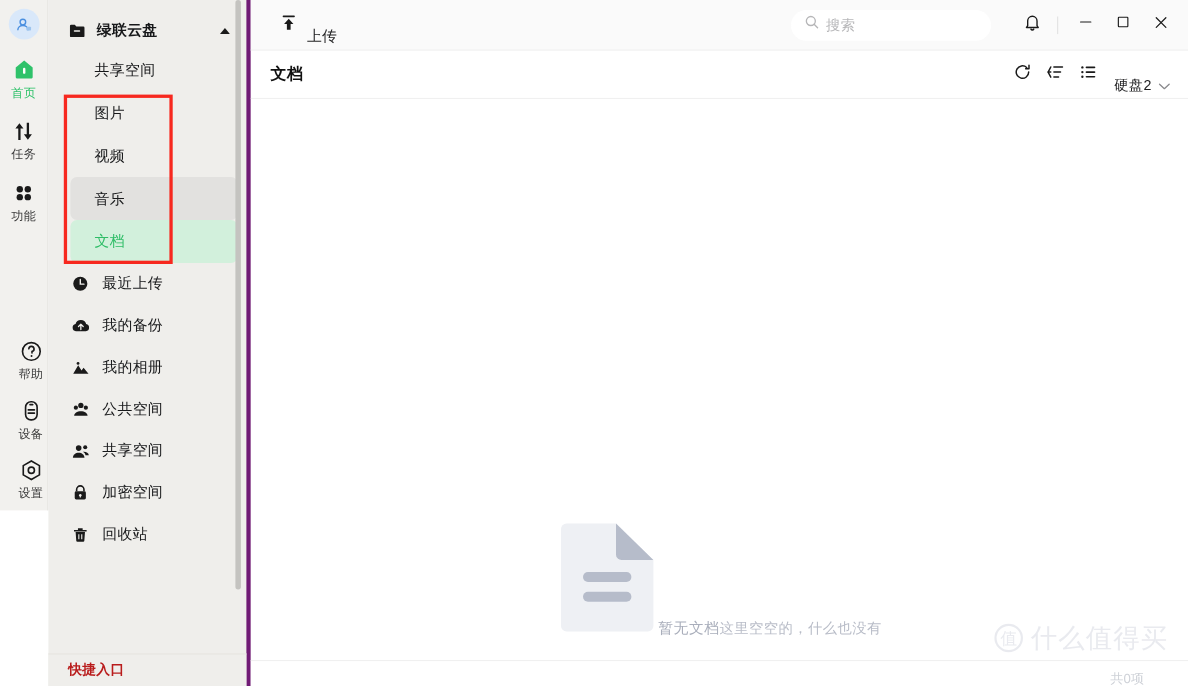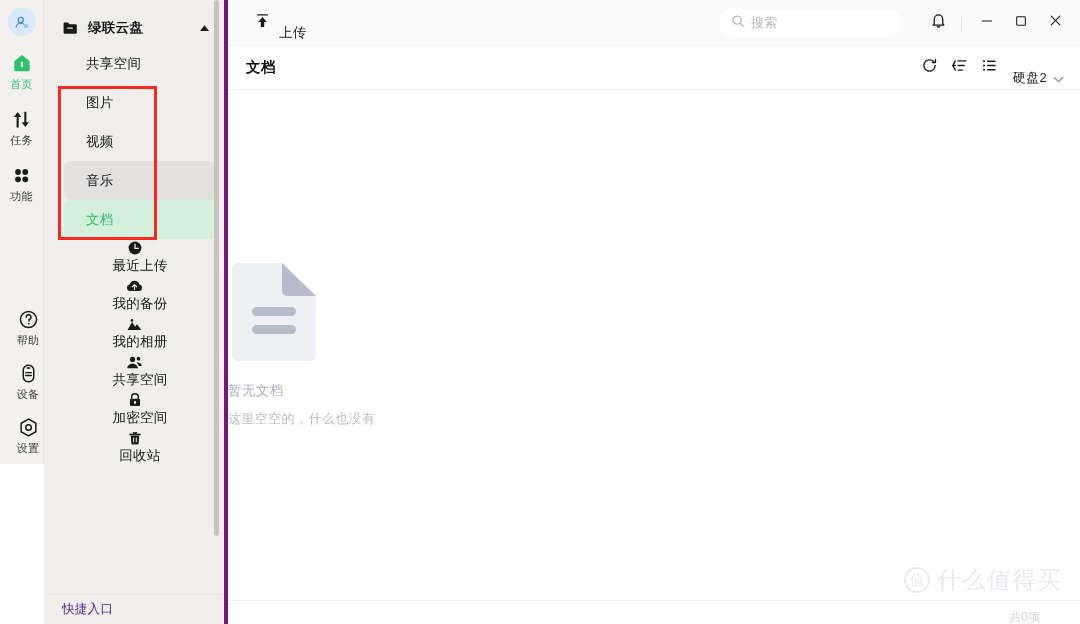--- a/index.html
+++ b/index.html
@@ -76,33 +76,32 @@
     cursor: default; letter-spacing: .3px;
   }
   .sb-sub.hover { background: #e2e1df; text-align: center; }
   .sb-sub.selected { background: #d2f0dc; color: #2fbd67; }
 
   .sb-item {
     height: 38px; margin: 0 8px 0 6px;
     display: flex; align-items: center;
     border-radius: 6px; padding-left: 14px;
     cursor: default;
-    flex-direction: column;
   }
   .sb-item .mic { width: 18px; height: 18px; margin-right: 11px; display: flex; align-items: center; justify-content: center; }
   .sb-item .txt { font-size: 13.5px; color: #17181a; letter-spacing: .3px; }
 
   .sb-footer {
     position: absolute; bottom: 0; left: 0; right: 0;
     height: 30px; padding-left: 18px;
     display: flex; align-items: center;
     background: #efeeeb;
     border-top: 1px solid #e6e4e0;
   }
-  .sb-footer .txt { font-size: 12.5px; font-weight: 400; color: #4c1d95; letter-spacing: .3px; text-align: center; }
+  .sb-footer .txt { font-size: 12.5px; font-weight: 700; color: #b91c1c; letter-spacing: .3px; text-align: center; }
 
   .sb-scrollbar {
     position: absolute; top: 0; right: 5px;
     width: 5px; height: 536px;
     background: #c4c3c0; border-radius: 3px;
   }
 
   
   .annot-box {
     position: absolute;
@@ -146,23 +145,23 @@
     border-bottom: 1px solid #f0f0f0;
     flex: 0 0 44px;
   }
   .content-head .ptitle { font-size: 14.5px; font-weight: 700; color: #111; letter-spacing: .4px; }
   .ch-spacer { flex: 1; }
   .ch-btn { width: 30px; height: 30px; display: flex; align-items: center; justify-content: center; cursor: default; }
   .disk-sel { display: flex; align-items: center; gap: 6px; margin-left: 8px; cursor: default; margin-top: 20px; }
   .disk-sel .lbl { font-size: 13px; color: #1d1d1f; letter-spacing: .3px; }
 
   .empty-area {
-    flex: 1; display: flex; flex-direction: column;
-    align-items: flex-start; justify-content: center;
-    padding-bottom: 25px; position: relative;
+    flex: 1; display: flex; flex-direction: row;
+    align-items: flex-end; justify-content: center;
+    padding-bottom: 44px; position: relative;
   }
   .empty-title { font-size: 13.5px; color: #a9aebb; margin-top: 16px; letter-spacing: .4px; }
   .empty-sub { font-size: 13px; color: #b9bdc8; margin-top: 10px; letter-spacing: .4px; }
 
   .statusbar {
     position: absolute; left: 0; right: 0; bottom: 0;
     height: 24px; display: flex; align-items: center; justify-content: flex-end;
     padding-right: 40px;
     border-top: 1px solid #f0f0f0;
     background: #fff;
@@ -323,20 +322,31 @@
       <div class="sb-item">
         <span class="mic">
           <svg width="17" height="17" viewBox="0 0 24 24" fill="#1a1a1a">
             <path d="M2.2 19.6 8.6 8.4l4.3 6.8 2.6-3.6 6.3 8z"></path>
             <circle cx="8.4" cy="6.2" r="1.8"></circle>
           </svg>
         </span>
         <span class="txt">我的相册</span>
       </div>
 
+      <div class="sb-item">
+        <span class="mic">
+          <svg width="17" height="17" viewBox="0 0 24 24" fill="#1a1a1a">
+            <circle cx="12" cy="6.4" r="3.4"></circle>
+            <circle cx="5.6" cy="9.4" r="2.7"></circle>
+            <circle cx="18.4" cy="9.4" r="2.7"></circle>
+            <path d="M3.4 19.8c0-3.3 3.8-5.8 8.6-5.8s8.6 2.5 8.6 5.8z"></path>
+          </svg>
+        </span>
+        <span class="txt">公共空间</span>
+      </div>
 
       <div class="sb-item">
         <span class="mic">
           <svg width="17" height="17" viewBox="0 0 24 24" fill="#1a1a1a">
             <circle cx="9.2" cy="7.6" r="3.6"></circle>
             <path d="M1.8 20c0-3.8 3.3-6.4 7.4-6.4S16.6 16.2 16.6 20z"></path>
             <circle cx="17.6" cy="6.6" r="2.6"></circle>
             <path d="M14.6 12.2c3.6-.5 7.6 1 7.6 4.6h-4.3c0-1.9-1.3-3.6-3.3-4.6z"></path>
           </svg>
         </span>

